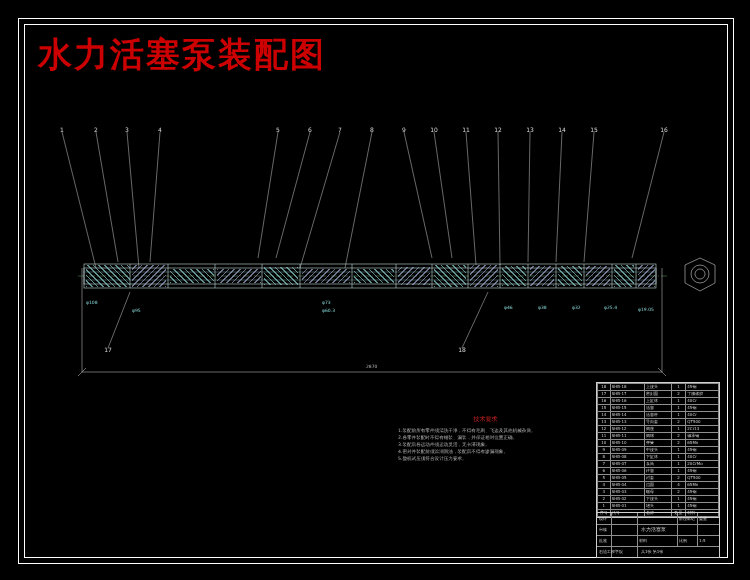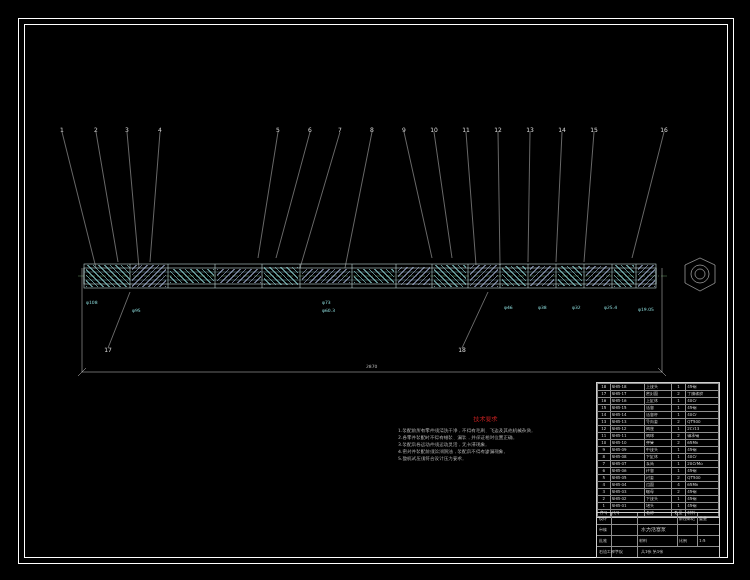--- a/index.html
+++ b/index.html
@@ -62,20 +62,21 @@
   .tb-name{position:absolute;color:#d8d8d8;font-size:5px;white-space:nowrap;}
 </style>
 </head>
 <body>
 
 <div id="stage">
 
   <div class="frame-outer"></div>
   <div class="frame-inner"></div>
 
+  <div class="doc-title">水力活塞泵装配图</div>
 
   <svg class="lines" viewBox="0 0 750 580">
     <g stroke="#d0d0d0" stroke-width="0.5" fill="none">
 
       <line x1="62" y1="132" x2="96" y2="268"></line>
       <line x1="96" y1="132" x2="118" y2="262"></line>
       <line x1="127" y1="132" x2="139" y2="268"></line>
       <line x1="160" y1="132" x2="150" y2="262"></line>
 
       <line x1="278" y1="132" x2="258" y2="258"></line>

